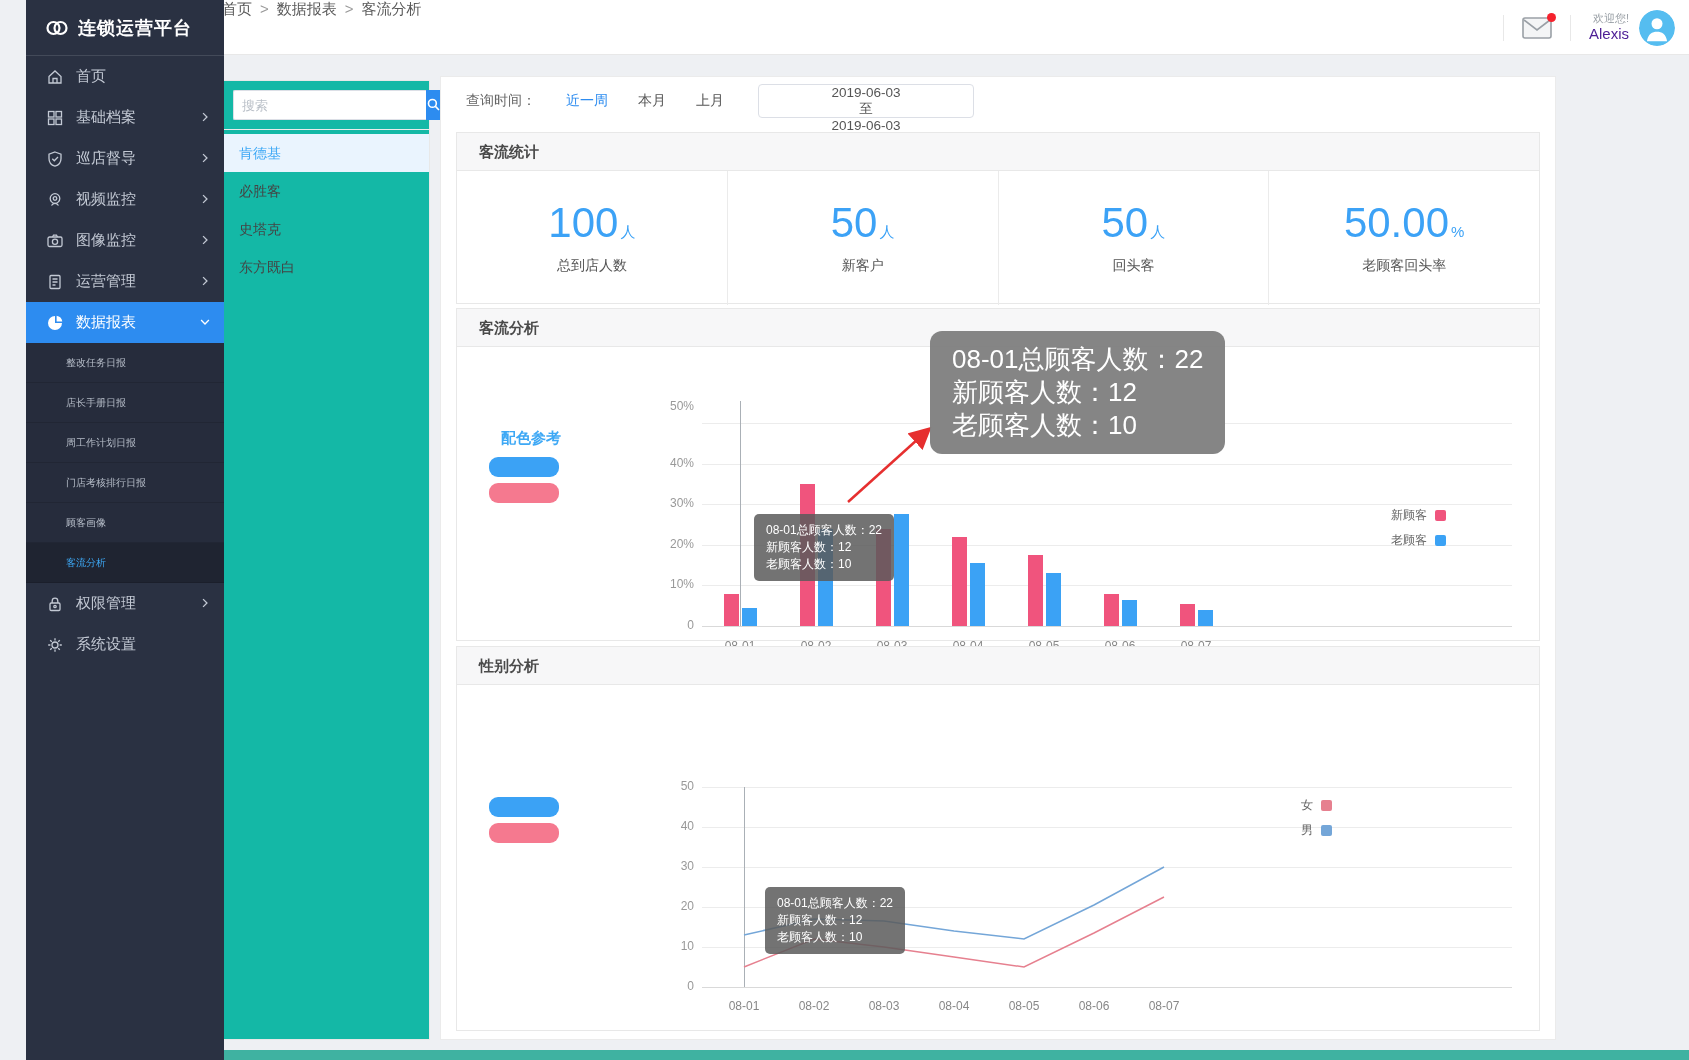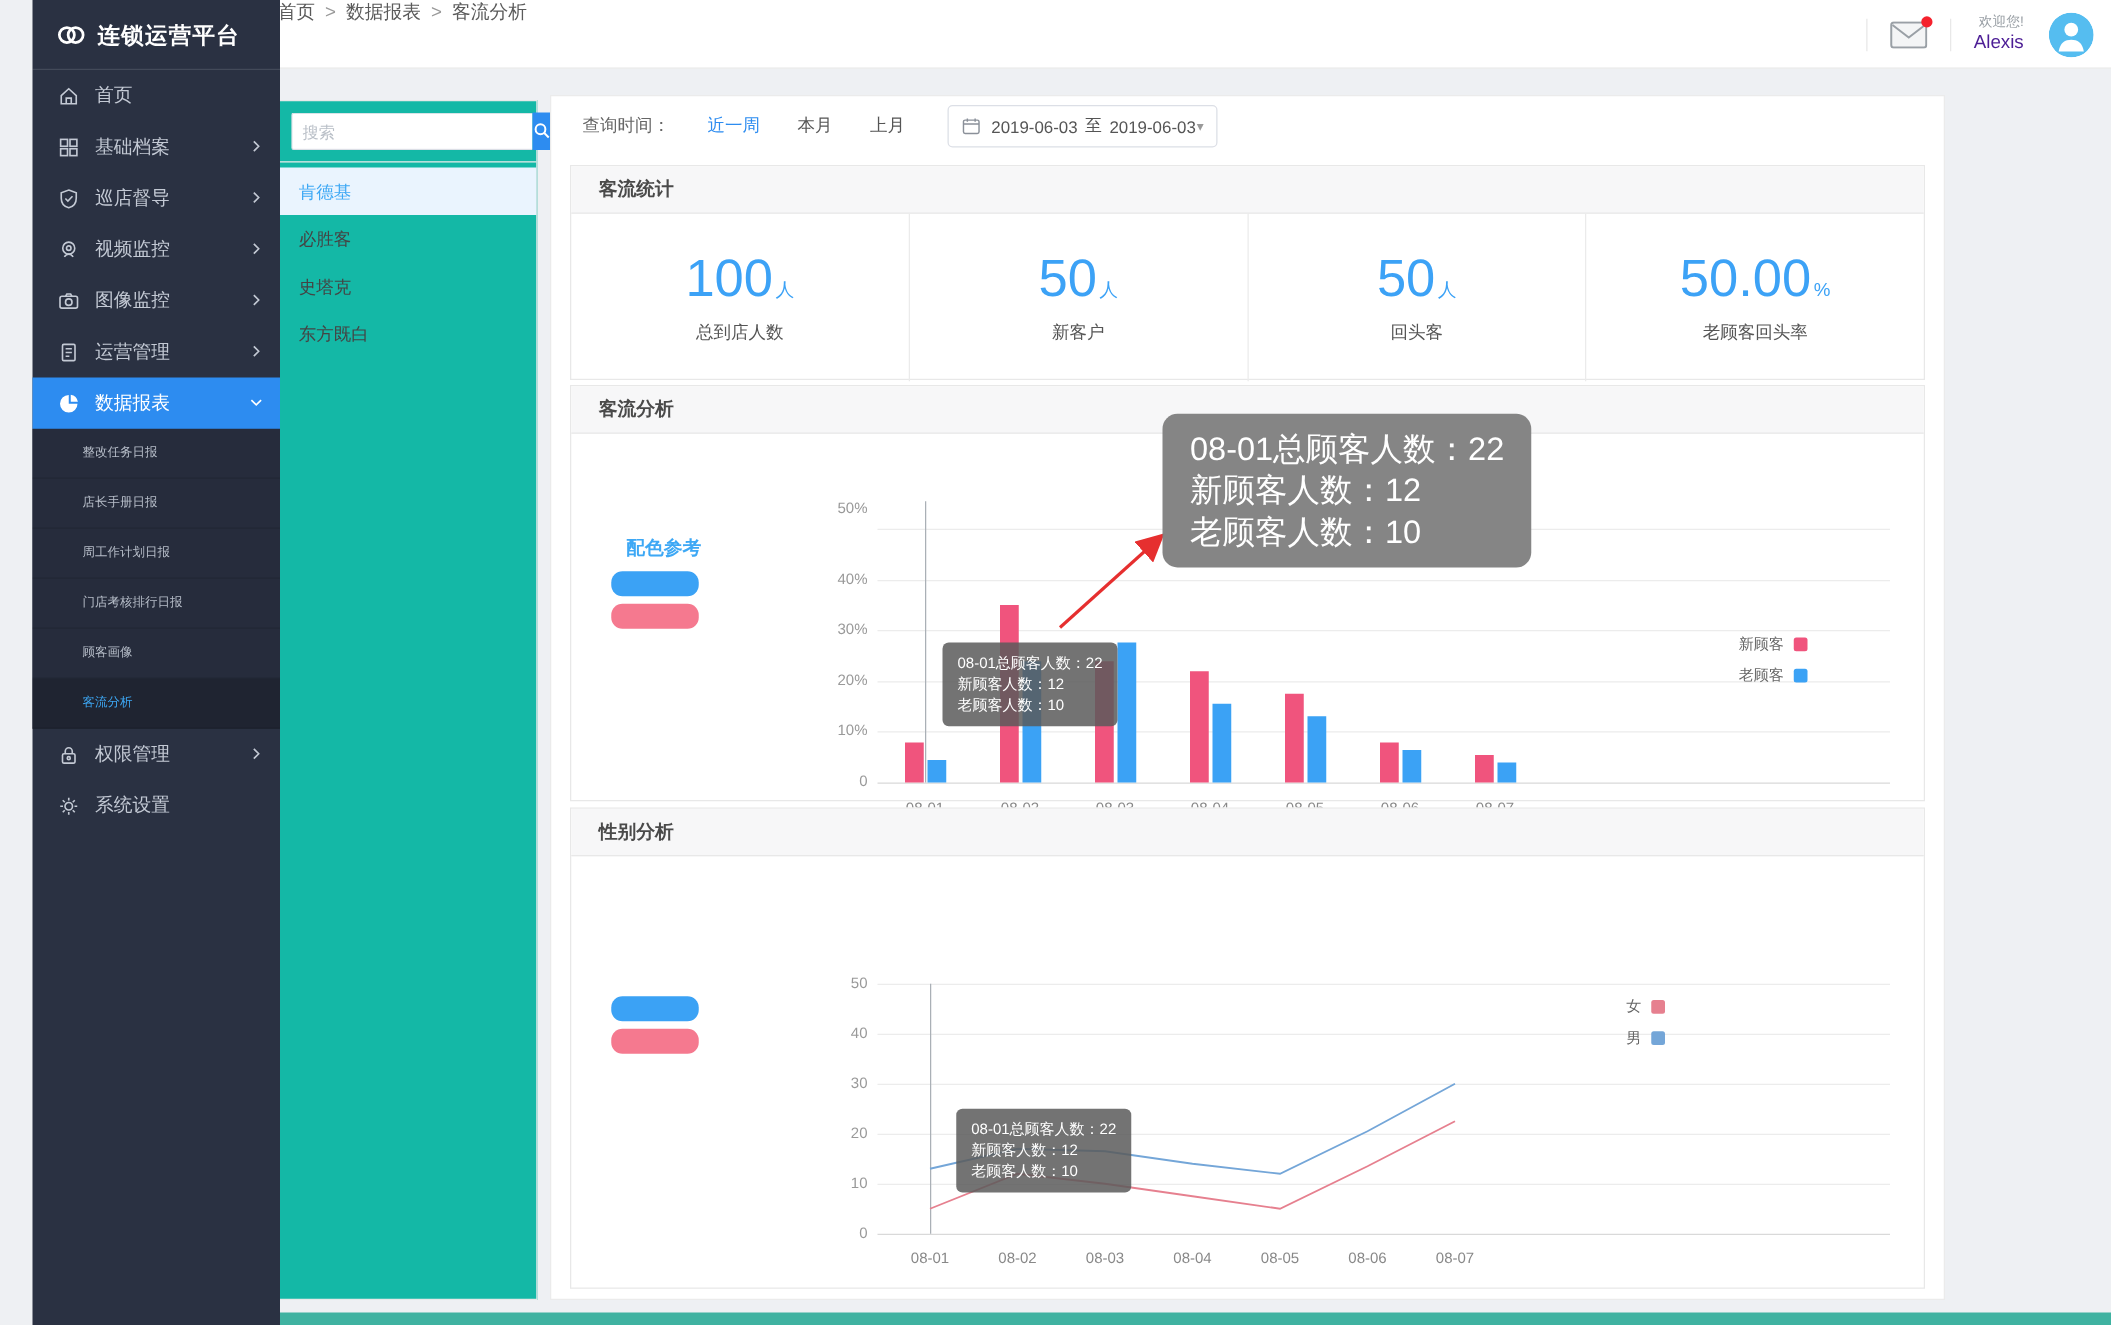--- a/index.html
+++ b/index.html
@@ -23,42 +23,42 @@
   .sub-item.active { color:#3da8f5; background:rgba(0,0,0,.18); }
 
   
   .topbar { position:absolute; left:198px; top:0; right:0; height:55px; background:#fff; border-bottom:1px solid #e8e8e8; display:flex; }
   .breadcrumb { margin-left:24px; font-size:15px; color:#5a5a5a; }
   .breadcrumb .sep { color:#999; margin:0 8px; }
   .top-right { position:absolute; right:14px; top:0; height:55px; display:flex; align-items:center; }
   .v-div { width:1px; height:26px; background:#e8e8e8; margin:0 18px; }
   .mail-wrap { position:relative; width:30px; height:22px; cursor:pointer; }
   .mail-dot { position:absolute; right:-4px; top:-4px; width:9px; height:9px; border-radius:50%; background:#f5222d; }
-  .welcome-block { text-align:right; margin-right:20px; line-height:1.2; }
+  .welcome-block { text-align:right; margin-right:10px; line-height:1.2; }
   .welcome { font-size:11px; color:#9aa0a6; }
   .uname { font-size:15px; color:#4c1d95; }
   .avatar { width:36px; height:36px; border-radius:50%; overflow:hidden; cursor:pointer; }
 
   
   .store-panel { position:absolute; left:222px; top:80px; width:208px; height:960px; background:#14b8a6; border:1px solid #e8e8e8; }
   .search-row { display:flex; padding:9px 8px 9px 10px; border-bottom:1px solid #ececec; }
   .search-input { flex:1; height:30px; border:1px solid #dcdfe6; border-right:none; border-radius:2px 0 0 2px; padding:0 8px; font-size:13px; color:#333; outline:none; }
   .search-input::placeholder { color:#b9bfc7; }
   .search-btn { width:30px; height:30px; background:#2d8cf0; border:none; border-radius:0 2px 2px 0; cursor:pointer; display:flex; align-items:center; justify-content:center; }
   .search-btn svg { width:16px; height:16px; stroke:#fff; fill:none; stroke-width:1.8; }
   .store-list { padding-top:4px; }
   .store-item { height:38px; line-height:38px; padding-left:16px; font-size:14px; color:#444; cursor:pointer; }
   .store-item.active { color:#3da8f5; background:#eaf4fe; }
 
   
   .main-panel { position:absolute; left:440px; top:76px; width:1116px; height:964px; background:#fff; border:1px solid #ebebeb; }
   .filter-row { height:48px; display:flex; align-items:center; padding-left:25px; font-size:14px; color:#666; }
   .f-opt { margin-left:30px; color:#555; cursor:pointer; }
   .f-opt.active { color:#2d8cf0;font-family:Liberation Mono, monospace; }
-  .date-box { margin-left:34px; width:216px; height:34px; border:1px solid #dcdfe6; border-radius:4px; display:flex; align-items:center; padding:0 10px; color:#555; font-size:13.5px; cursor:pointer; background:#fff; }
+  .date-box { margin-left:34px; width:216px; height:34px; border:1px solid #dcdfe6; border-radius:4px; display:flex; align-items:center; padding:0 10px; color:#555; font-size:13.5px; cursor:pointer; background:#fff;flex-direction:column; }
   .date-box svg { width:16px; height:16px; stroke:#8a9099; fill:none; stroke-width:1.3; margin-right:8px; }
   .date-sep { margin:0 6px; color:#555; }
   .date-caret { margin-left:auto; color:#999; font-size:11px; }
 
   .section { position:absolute; left:15px; width:1084px; background:#fff; border:1px solid #e8e8e8; }
   .sec-head { height:38px; line-height:38px; padding-left:22px; background:#f7f7f8; border-bottom:1px solid #e8e8e8; font-size:15px; font-weight:bold; color:#4a4a4a; }
   .sec-body { position:relative; }
 
   
   .stats-row { display:flex; height:134px; }

